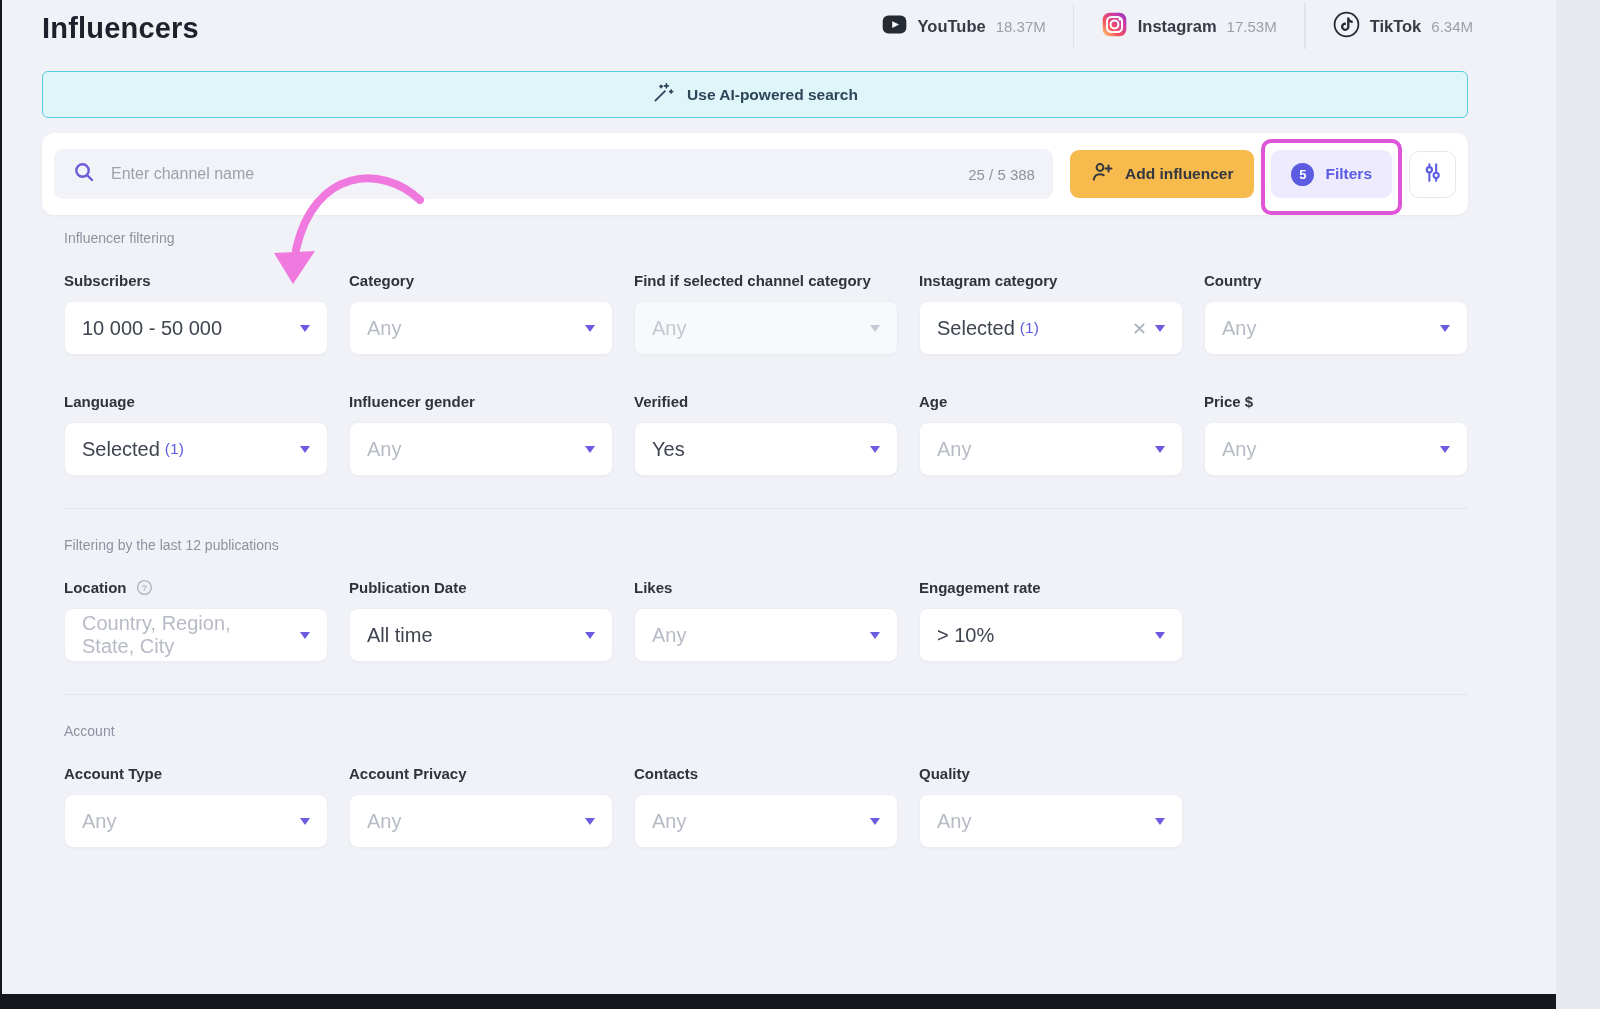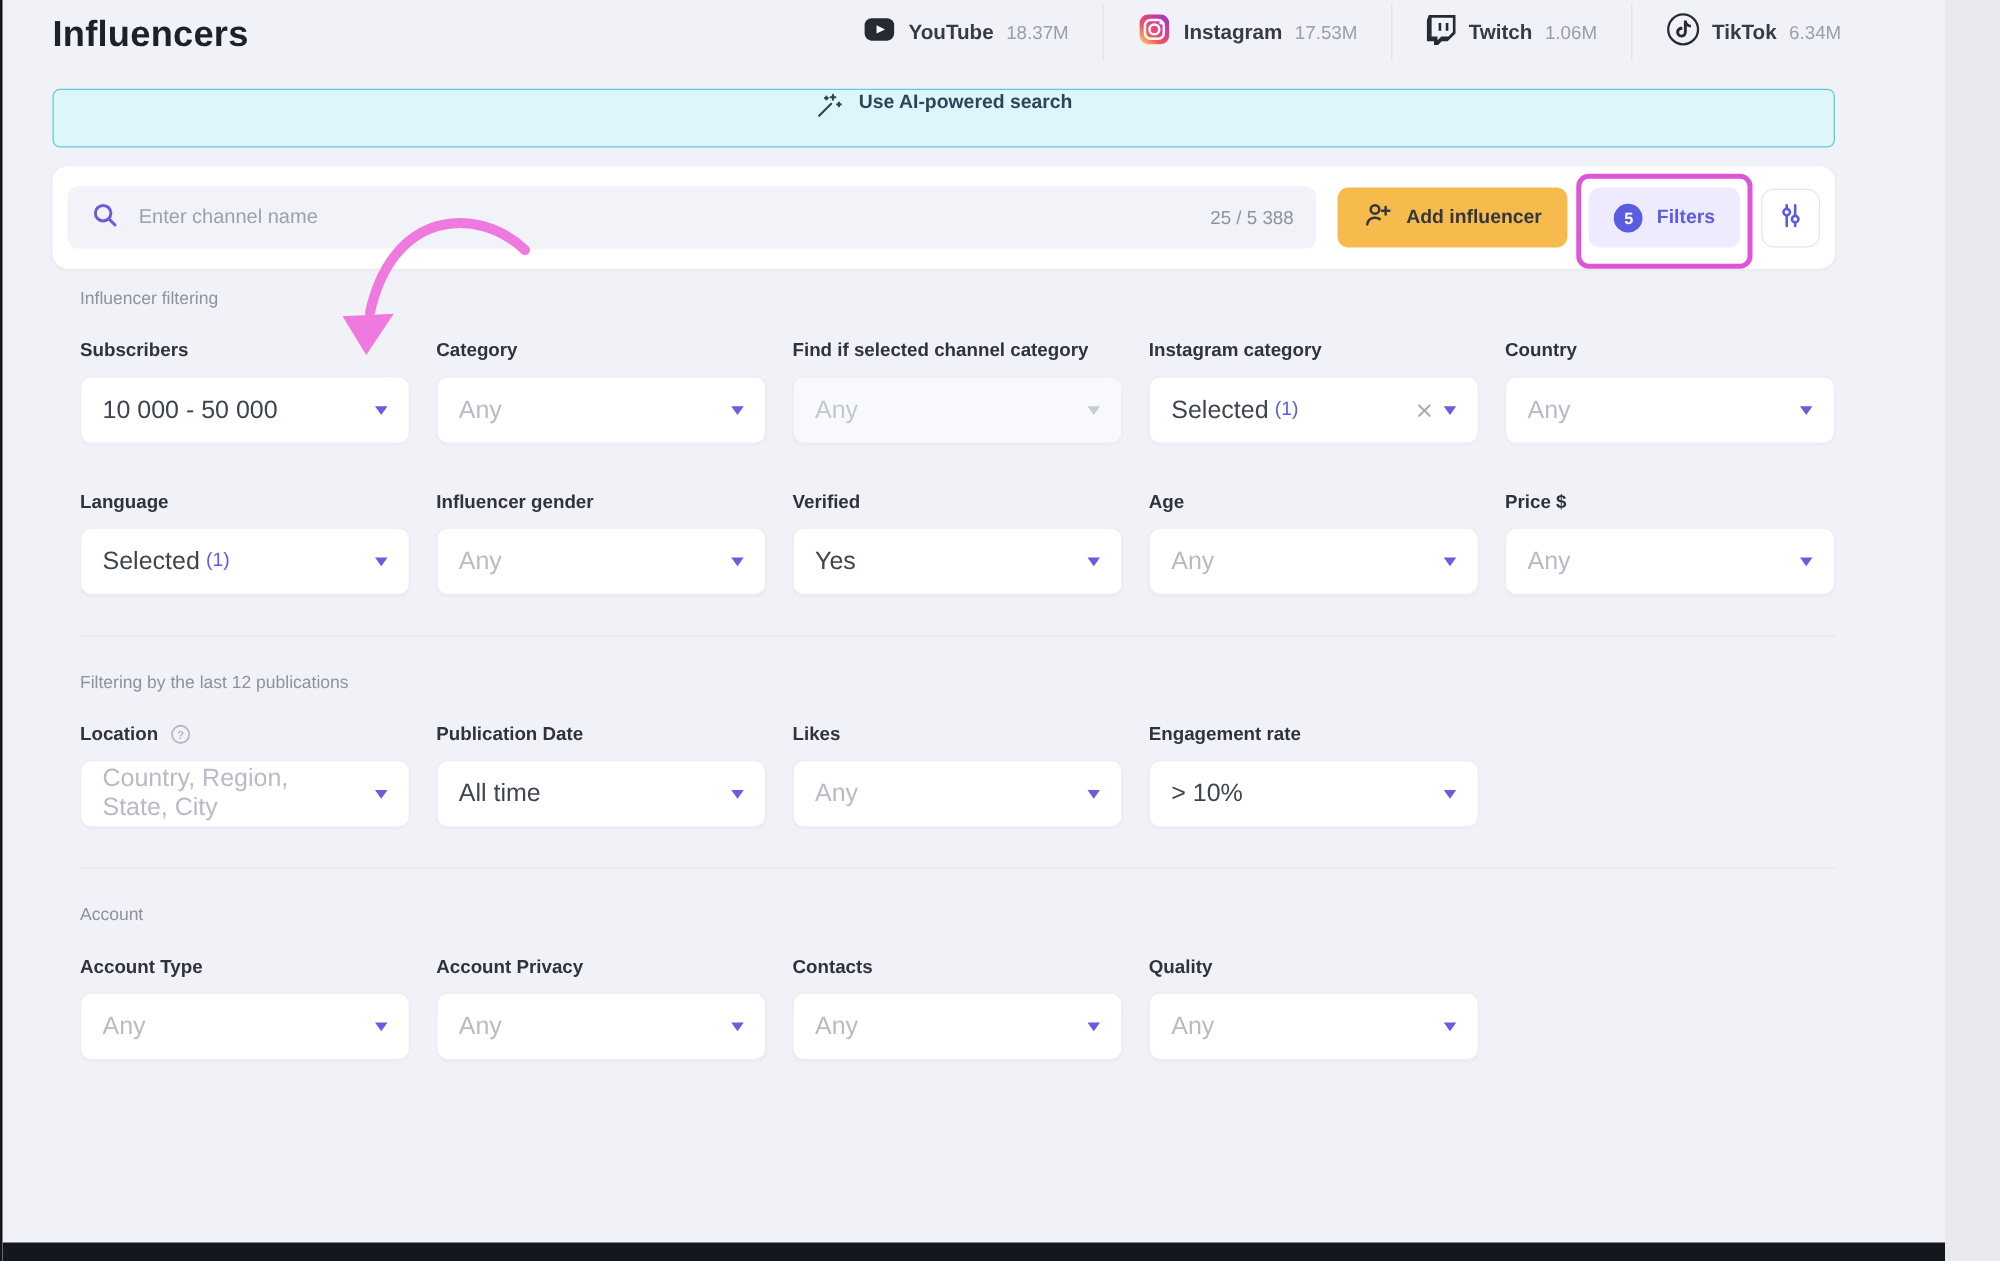--- a/index.html
+++ b/index.html
@@ -12,21 +12,21 @@
   .platform-tabs { display:flex; align-items:stretch; height:52px; }
   .tab { display:flex; align-items:center; gap:10px; padding:0 27px; cursor:pointer; }
   .tab-name { font-size:16.5px; font-weight:700; color:#363b45; }
   .tab-count { font-size:15px; color:#9aa0ab; }
   .tab-divider { width:1px; background:#e2e4ea; margin:3px 0; }
 
   .main { padding:0 88px 0 40px; }
 
   
   .ai-banner { margin-top:19px; width:100%; height:47px; background:#def5fa; border:1px solid #57cede;
-    border-radius:6px; display:flex; align-items:flex-start; justify-content:center; gap:12px;
+    border-radius:6px; display:flex; align-items:center; justify-content:center; gap:12px;
     font-size:15.5px; font-weight:700; color:#2e4459; cursor:pointer; font-family:inherit; }
 
   
   .toolbar-card { margin-top:15px; height:82px; background:#fff; border-radius:12px; display:flex;
     align-items:center; gap:17px; padding:0 12px; box-shadow:0 1px 3px rgba(25,28,50,.05); }
   .search-field { flex:1; height:50px; background:#f2f3f8; border-radius:9px; display:flex;
     align-items:center; padding:0 18px; gap:13px; }
   .search-field input { flex:1; border:none; outline:none; background:transparent; font-size:16px;
     color:#3e4450; font-family:inherit; }
   .search-field input::placeholder { color:#9aa2ae; }
@@ -98,27 +98,20 @@
               </defs>
               <rect x="1.5" y="1.5" width="21" height="21" rx="6" fill="url(#ig)"></rect>
               <rect x="5.3" y="5.3" width="13.4" height="13.4" rx="4" fill="none" stroke="#fff" stroke-width="1.8"></rect>
               <circle cx="12" cy="12" r="3.5" fill="none" stroke="#fff" stroke-width="1.8"></circle>
               <circle cx="16.7" cy="7.4" r="1.2" fill="#fff"></circle>
             </svg></span>
         <span class="tab-name">Instagram</span>
         <span class="tab-count">17.53M</span>
       </div>
       <div class="tab-divider"></div>
-      <div class="tab">
-        <span><svg viewBox="0 0 24 24" width="24" height="24">
-              <path fill="#262a33" d="M2.1 0L.5 4.1v16.8h5.7V24h3.2l3-3h4.7l6.3-6.3V0H2.1zm19.2 13.6l-3.6 3.6h-5.7l-3 3v-3H4.3V2.1h17v11.5zM17.7 6.3v6.3h-2.1V6.3h2.1zm-5.7 0v6.3H9.9V6.3H12z"></path>
-            </svg></span>
-        <span class="tab-name">Twitch</span>
-        <span class="tab-count">1.06M</span>
-      </div>
       <div class="tab-divider"></div>
       <div class="tab">
         <span><svg viewBox="0 0 24 24" width="27" height="27">
               <circle cx="12" cy="12" r="10.6" fill="none" stroke="#262a33" stroke-width="1.6"></circle>
               <g transform="translate(6.3,5.7) scale(0.5)">
                 <path fill="#262a33" d="M12.53.02C13.84 0 15.14.01 16.44 0c.08 1.53.63 3.09 1.75 4.17 1.12 1.11 2.7 1.62 4.24 1.79v4.03c-1.44-.05-2.89-.35-4.2-.97-.57-.26-1.1-.59-1.62-.93-.01 2.92.01 5.84-.02 8.75-.08 1.4-.54 2.79-1.35 3.94-1.31 1.92-3.58 3.17-5.91 3.21-1.43.08-2.86-.31-4.08-1.03-2.02-1.19-3.44-3.37-3.65-5.71-.02-.5-.03-1-.01-1.49.18-1.9 1.12-3.72 2.58-4.96 1.66-1.44 3.98-2.13 6.15-1.72.02 1.48-.04 2.96-.04 4.44-.99-.32-2.15-.23-3.02.37-.63.41-1.11 1.04-1.36 1.75-.21.51-.15 1.07-.14 1.61.24 1.64 1.82 3.02 3.5 2.87 1.12-.01 2.19-.66 2.77-1.61.19-.33.4-.67.41-1.06.1-1.79.06-3.57.07-5.36.01-4.03-.01-8.05.02-12.07z"></path>
               </g>
             </svg></span>
         <span class="tab-name">TikTok</span>
         <span class="tab-count">6.34M</span>

